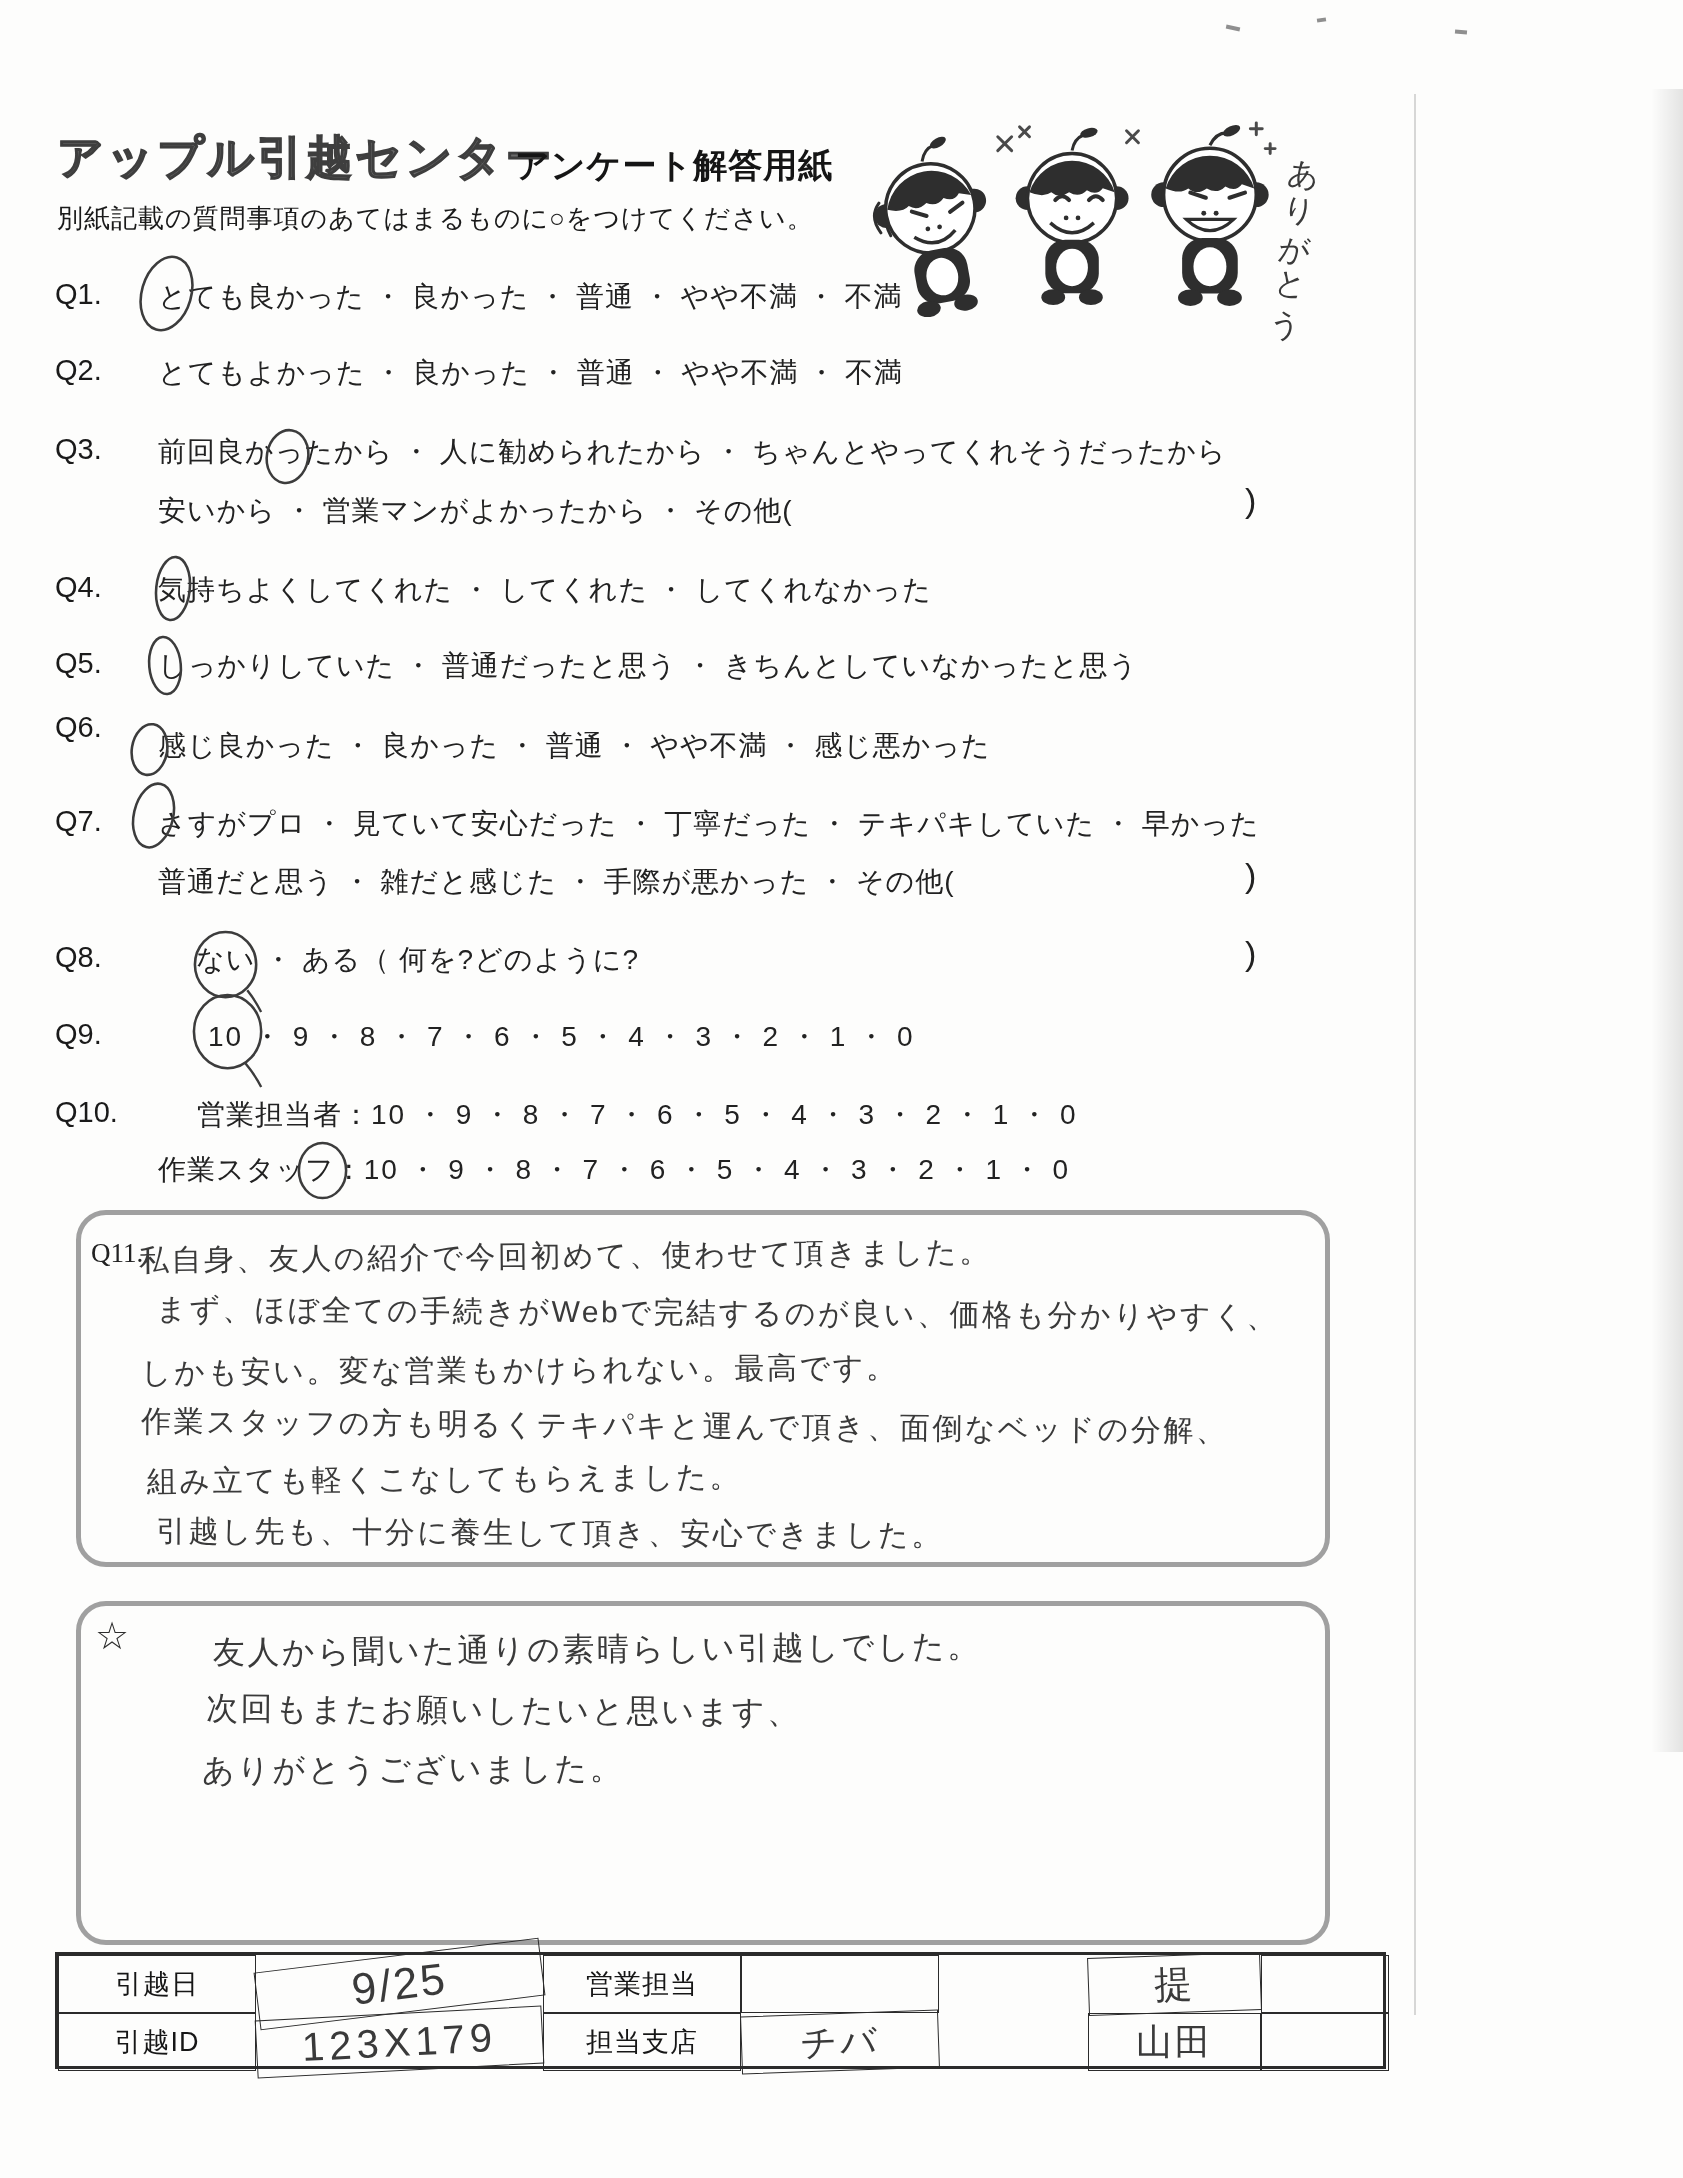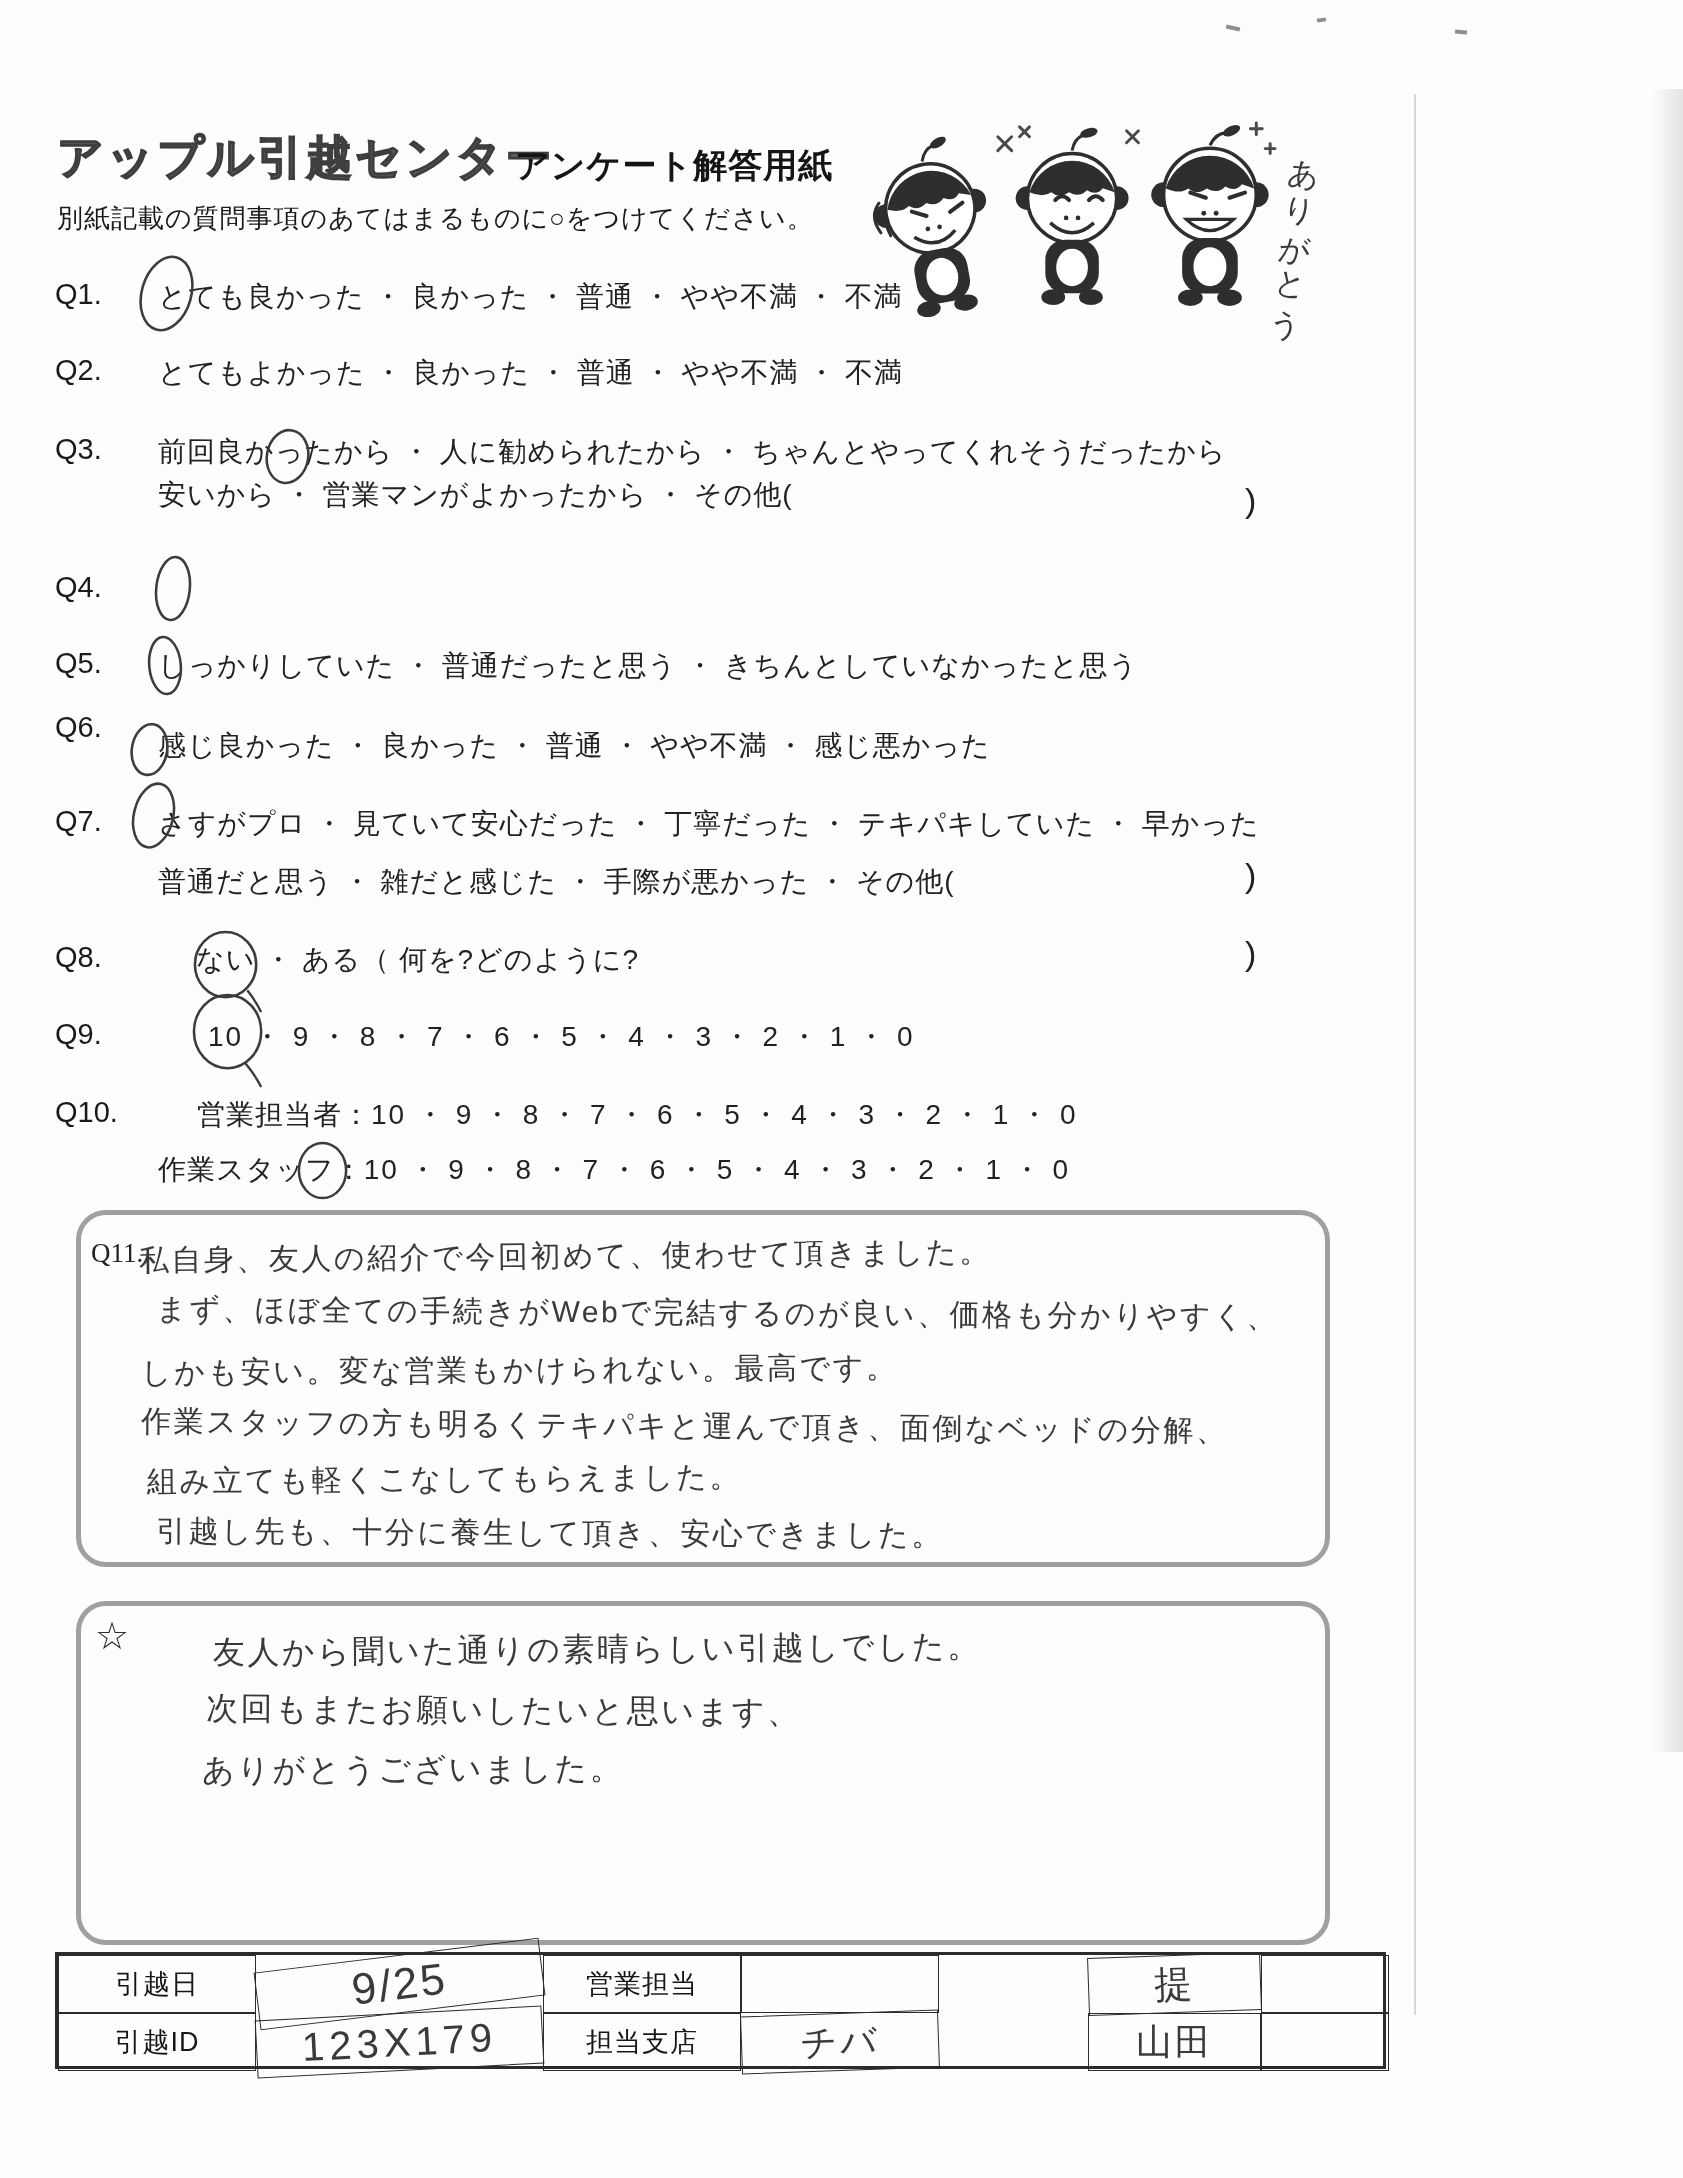--- a/index.html
+++ b/index.html
@@ -108,24 +108,25 @@
   <div class="abs hand" style="left:1275px;top:137px;writing-mode:vertical-rl;font-size:31px;transform:rotate(7deg);">ありがとう</div>
 
   <div class="qlabel" style="top:278px;">Q1.</div>
   <div class="qtext" style="top:278px;">とても良かった ・ 良かった ・ 普通 ・ やや不満 ・ 不満</div>
 
   <div class="qlabel" style="top:354px;">Q2.</div>
   <div class="qtext" style="top:354px;">とてもよかった ・ 良かった ・ 普通 ・ やや不満 ・ 不満</div>
 
   <div class="qlabel" style="top:433px;">Q3.</div>
   <div class="qtext" style="top:433px;">前回良かったから ・ 人に勧められたから ・ ちゃんとやってくれそうだったから</div>
-  <div class="qtext2" style="top:476px;text-align:right;">安いから ・ 営業マンがよかったから ・ その他(</div>
+  <div class="qtext2" style="top:492px;text-align:right;">安いから ・ 営業マンがよかったから ・ その他(</div>
   <div class="bigparen" style="top:481px;">)</div>
 
   <div class="qlabel" style="top:571px;">Q4.</div>
+  <div class="qtext" style="top:571px;">気持ちよくしてくれた ・ してくれた ・ してくれなかった</div>
 
   <div class="qlabel" style="top:647px;">Q5.</div>
   <div class="qtext" style="top:647px;">しっかりしていた ・ 普通だったと思う ・ きちんとしていなかったと思う</div>
 
   <div class="qlabel" style="top:711px;">Q6.</div>
   <div class="qtext" style="top:727px;">感じ良かった ・ 良かった ・ 普通 ・ やや不満 ・ 感じ悪かった</div>
 
   <div class="qlabel" style="top:805px;">Q7.</div>
   <div class="qtext" style="top:805px;">さすがプロ ・ 見ていて安心だった ・ 丁寧だった ・ テキパキしていた ・ 早かった</div>
   <div class="qtext2" style="top:863px;">普通だと思う ・ 雑だと感じた ・ 手際が悪かった ・ その他(</div>

